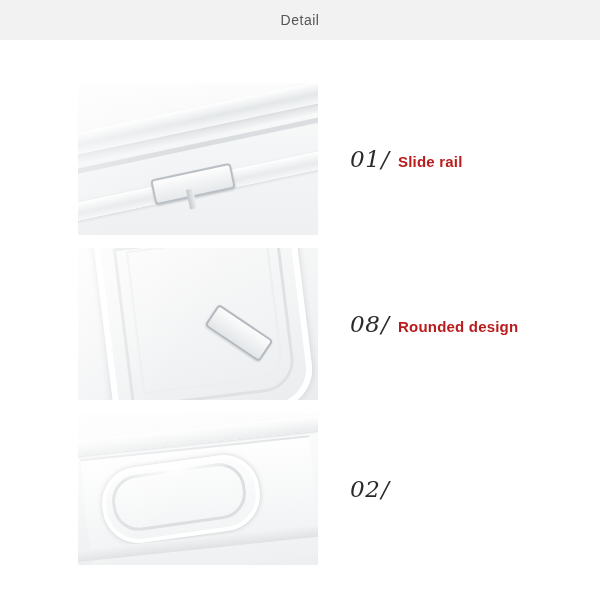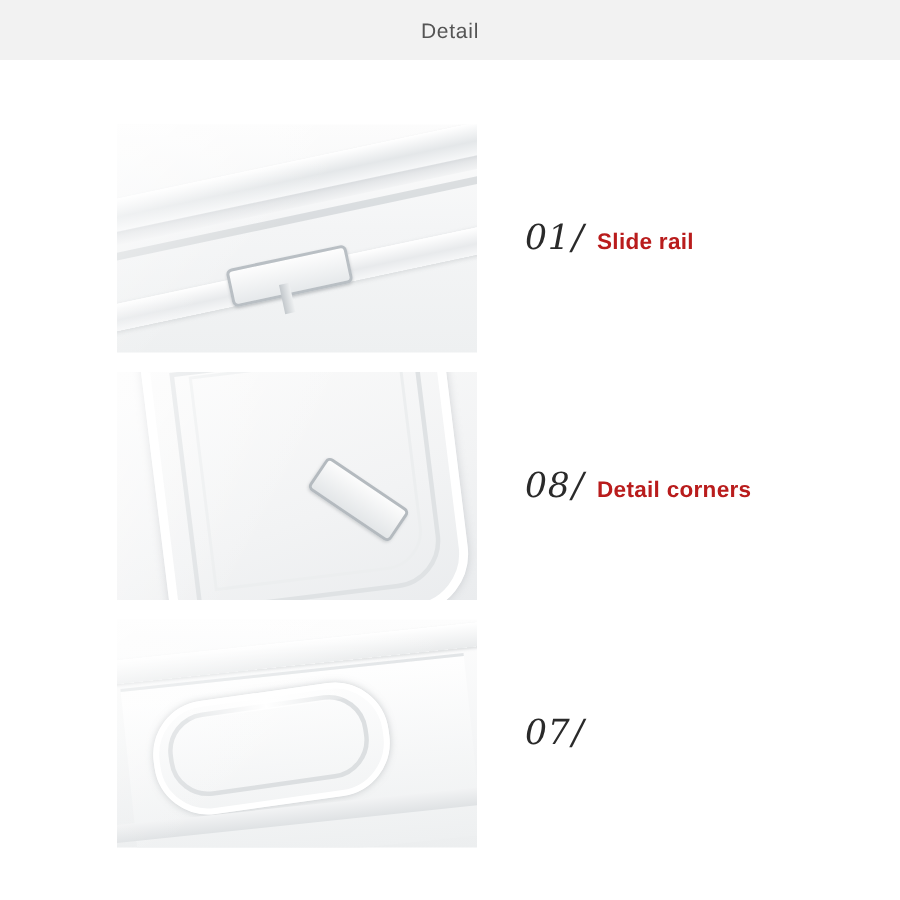--- a/index.html
+++ b/index.html
@@ -332,36 +332,36 @@
           <div class="corner-outer"></div>
           <div class="corner-inner"></div>
           <div class="corner-inner2"></div>
           <div class="clip2"></div>
           <div class="sheen2"></div>
         </div>
       </div>
       <div class="caption">
         <span class="caption-num">08</span>
         <span class="caption-slash">/</span>
-        <span class="caption-text">Detail corners</span>
+        <span class="caption-text">Rounded design</span>
       </div>
     </div>
 
     <div class="row">
       <div class="photo img3-bg img3">
         <div class="photo-inner">
           <div class="lid-edge"></div>
           <div class="body-panel"></div>
           <div class="handle-outer"></div>
           <div class="handle-inner"></div>
           <div class="handle-hi"></div>
           <div class="bottom-rim"></div>
           <div class="sheen3"></div>
         </div>
       </div>
       <div class="caption">
-        <span class="caption-num">07</span>
+        <span class="caption-num">02</span>
         <span class="caption-slash">/</span>
       </div>
     </div>
 
   </div>
 </div>
 
 </body></html>

